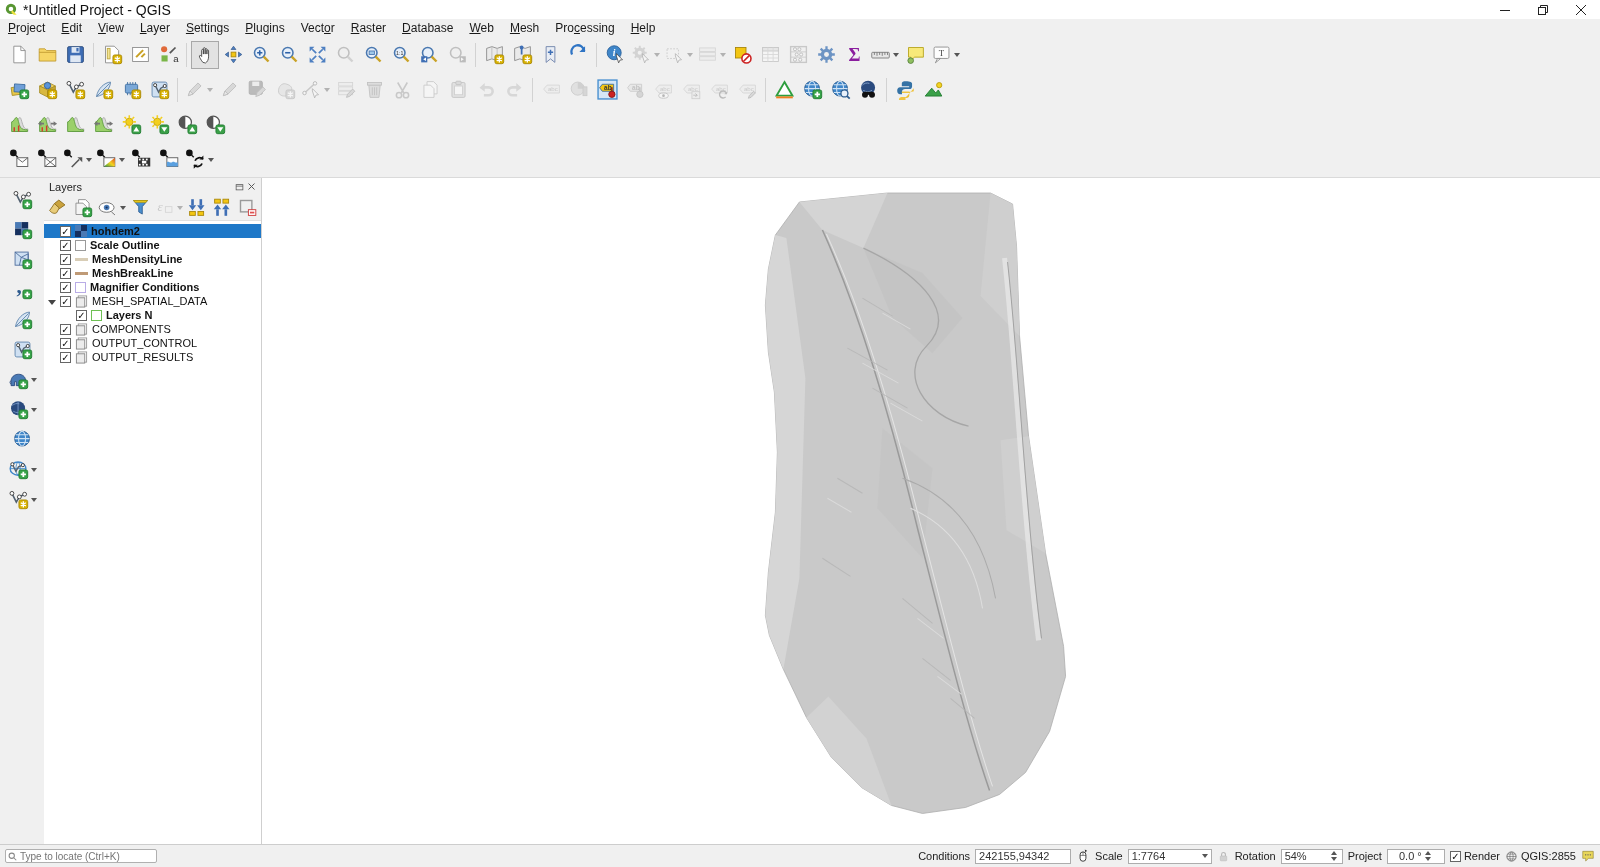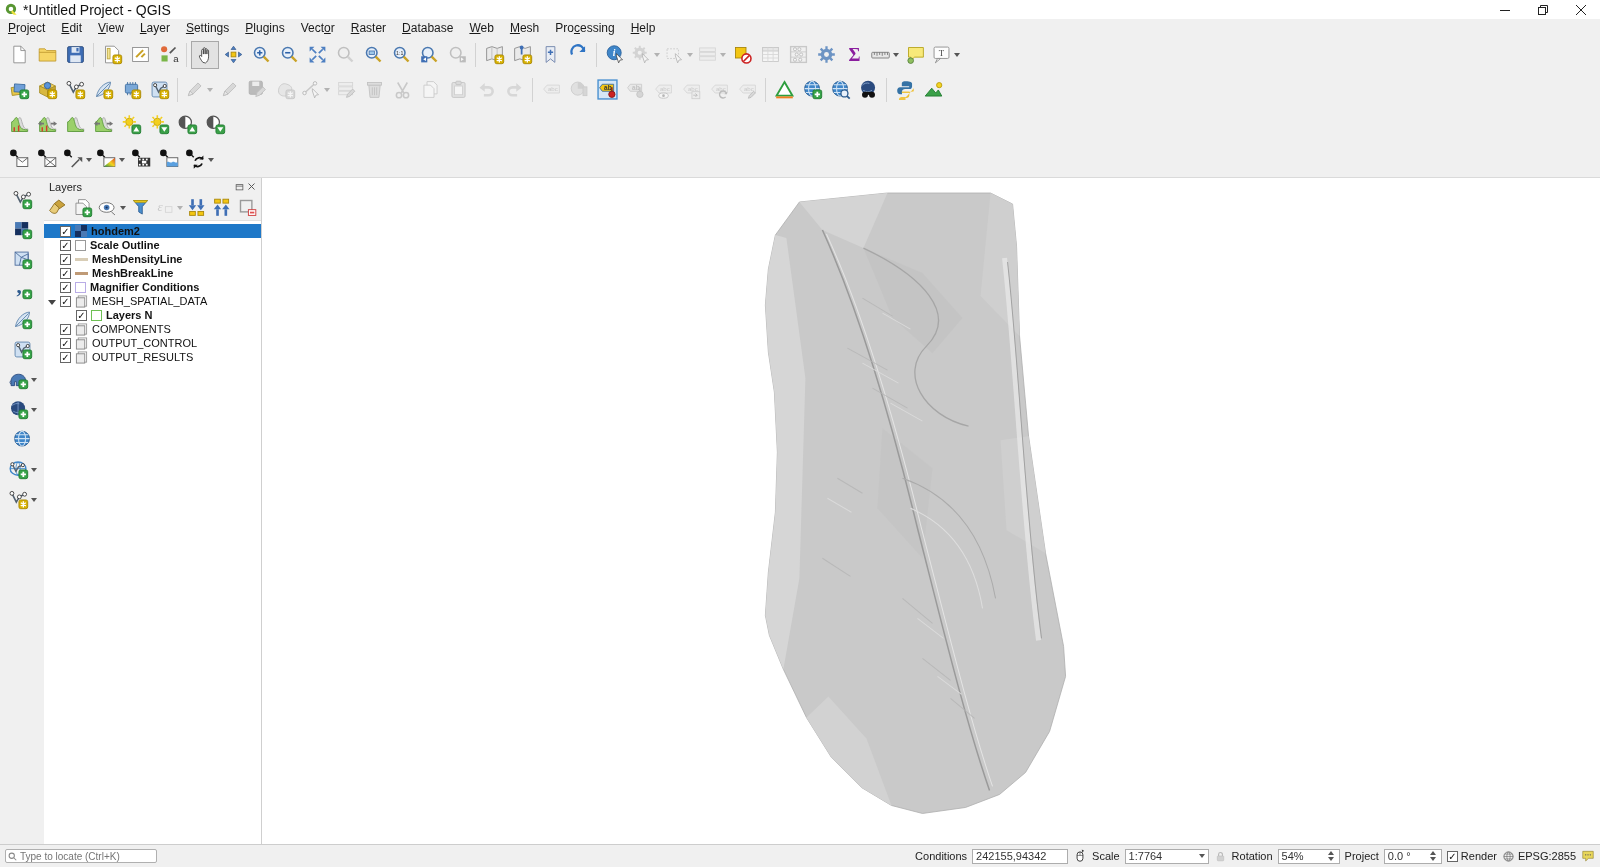--- a/index.html
+++ b/index.html
@@ -1341,37 +1341,37 @@
       </button>
     <span class="sblabel">Rotation</span>
     <span class="sbbox" style="width:62px;justify-content:space-between">
         <span>54%</span>
         <span class="spin">
           <i class="up"></i>
           <i class="dn"></i>
         </span>
       </span>
     <span class="sblabel">Project</span>
-    <span class="sbbox" style="width:58px;justify-content:space-between">
+    <span class="sbbox" style="width:58px;justify-content:center">
         <span>0.0 °</span>
         <span class="spin">
           <i class="up"></i>
           <i class="dn"></i>
         </span>
       </span>
     <button class="sbcheck">
         <span class="cbx">✓</span>
         <span>Render</span>
       </button>
     <button class="crs">
         <svg width="13" height="13" viewBox="0 0 24 24">
           <circle cx="12" cy="12" r="8.5" fill="none" stroke="#555" stroke-width="1.4"></circle>
           <path d="M3.5 12h17M12 3.5c-4 2.5-4 14.5 0 17M12 3.5c4 2.5 4 14.5 0 17M5 7.5h14M5 16.5h14" stroke="#555" fill="none"></path>
         </svg>
-        <span>EPSG:2855</span>
+        <span>QGIS:2855</span>
       </button>
     <button class="sbicon">
         <svg width="14" height="14" viewBox="0 0 24 24">
           <path d="M3 4h18v12h-8l-5 4.5V16H3z" fill="#e8d65a" stroke="#8a7a2a"></path>
           <circle cx="8" cy="10" r="1.2" fill="#555"></circle>
           <circle cx="12" cy="10" r="1.2" fill="#555"></circle>
           <circle cx="16" cy="10" r="1.2" fill="#555"></circle>
         </svg>
       </button>
   </div>

